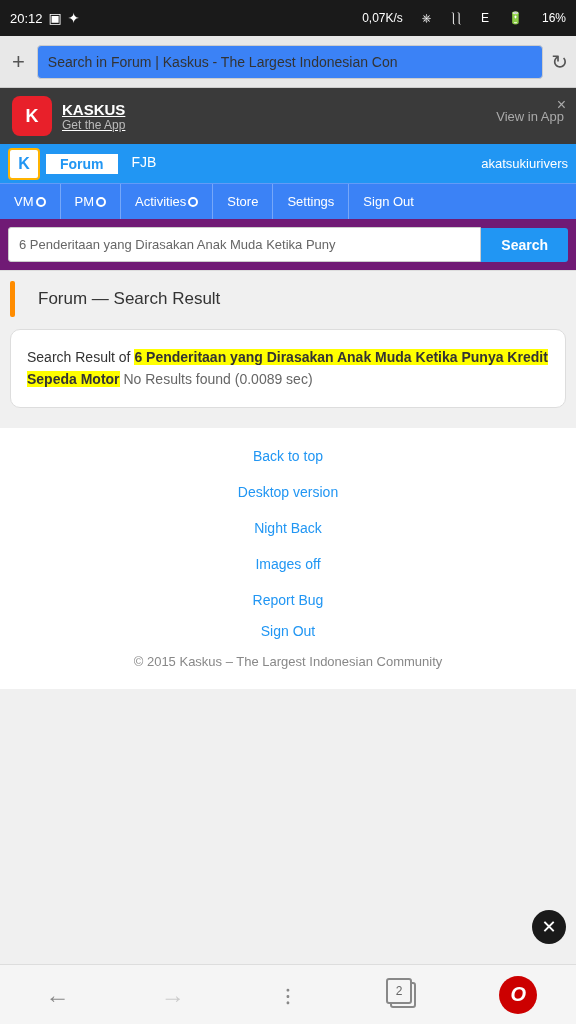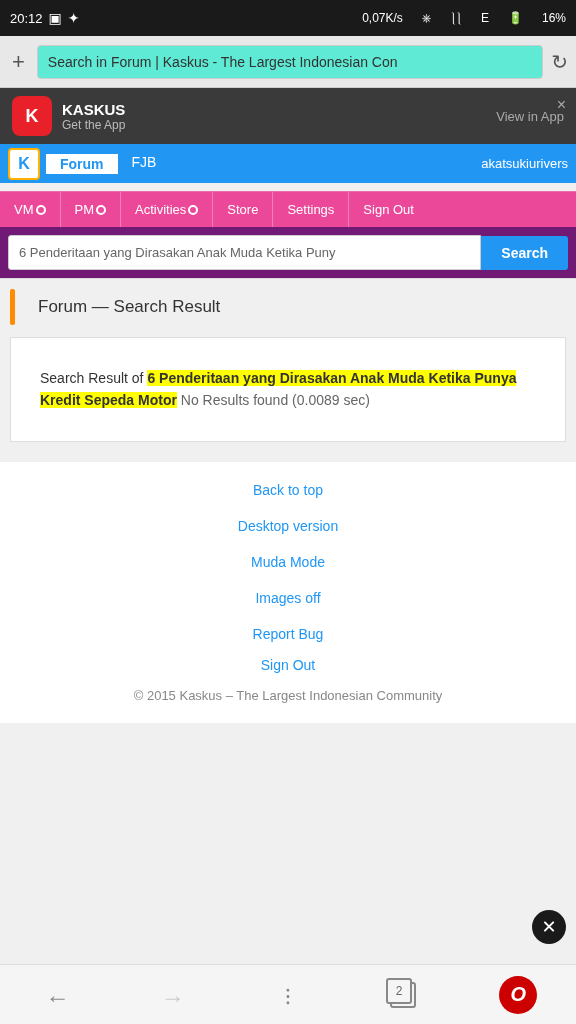--- a/index.html
+++ b/index.html
@@ -31,21 +31,21 @@
       border-bottom: 1px solid #ccc;
     }
     .browser-add {
       font-size: 22px;
       color: #555;
       cursor: pointer;
       padding: 4px;
     }
     .browser-url {
       flex: 1;
-      background: #5eead4;
+      background: #3b82f6;
       border: 1px solid #ccc;
       border-radius: 4px;
       padding: 8px 10px;
       font-size: 14px;
       color: #333;
       overflow: hidden;
       white-space: nowrap;
       text-overflow: ellipsis;
     }
     .browser-refresh {
@@ -69,21 +69,21 @@
       height: 40px;
       background: #e8202a;
       border-radius: 8px;
       display: flex;
       align-items: center;
       justify-content: center;
       font-weight: bold;
       font-size: 18px;
       color: white;
     }
-    .app-banner-text { flex: 1; }
+    .app-banner-text { flex: 1; text-decoration: underline; }
     .app-banner-name { font-weight: bold; font-size: 15px; }
     .app-banner-sub { font-size: 12px; color: #bbb; }
     .app-banner-view {
       font-size: 13px;
       color: #aaa;
       cursor: pointer;
     }
     .app-banner-close {
       position: absolute;
       top: 8px;
@@ -147,25 +147,24 @@
     }
     .nav-username {
       margin-left: auto;
       color: white;
       font-size: 13px;
       padding: 12px 0;
     }
 
     
     .sub-nav {
-      background: #ec4899;
+      background: #3b82f6;
       display: flex;
       align-items: center;
       border-top: 1px solid rgba(255,255,255,0.2);
-      margin-top: 8px;
     }
     .sub-nav-item {
       padding: 10px 14px;
       color: white;
       font-size: 13px;
       cursor: pointer;
       border-right: 1px solid rgba(255,255,255,0.3);
       display: flex;
       align-items: center;
       gap: 2px;
@@ -229,22 +228,22 @@
     }
     .section-title {
       font-size: 17px;
       color: #333;
       font-weight: normal;
     }
 
     
     .result-card {
       background: white;
-      border-radius: 0;
-      padding: 29px;
+      border-radius: 10px;
+      padding: 16px;
       margin-bottom: 10px;
       border: 1px solid #ddd;
     }
     .result-text {
       font-size: 14px;
       color: #333;
       line-height: 1.6;
     }
     .highlight {
       background: yellow;
@@ -430,21 +429,21 @@
       <span class="no-result-text">No Results found (0.0089 sec)</span>
     </div>
   </div>
 
 </div>
 
 <div class="footer-links">
   <div class="footer-links-row">
     <a class="footer-link">Back to top</a>
     <a class="footer-link">Desktop version</a>
-    <a class="footer-link">Muda Mode</a>
+    <a class="footer-link">Night Back</a>
     <a class="footer-link">Images off</a>
     <a class="footer-link">Report Bug</a>
   </div>
   <div class="footer-signout">
     <a class="footer-link">Sign Out</a>
   </div>
   <div class="footer-copyright">© 2015 Kaskus – The Largest Indonesian Community</div>
 </div>
 
 <div class="close-circle">✕</div>

